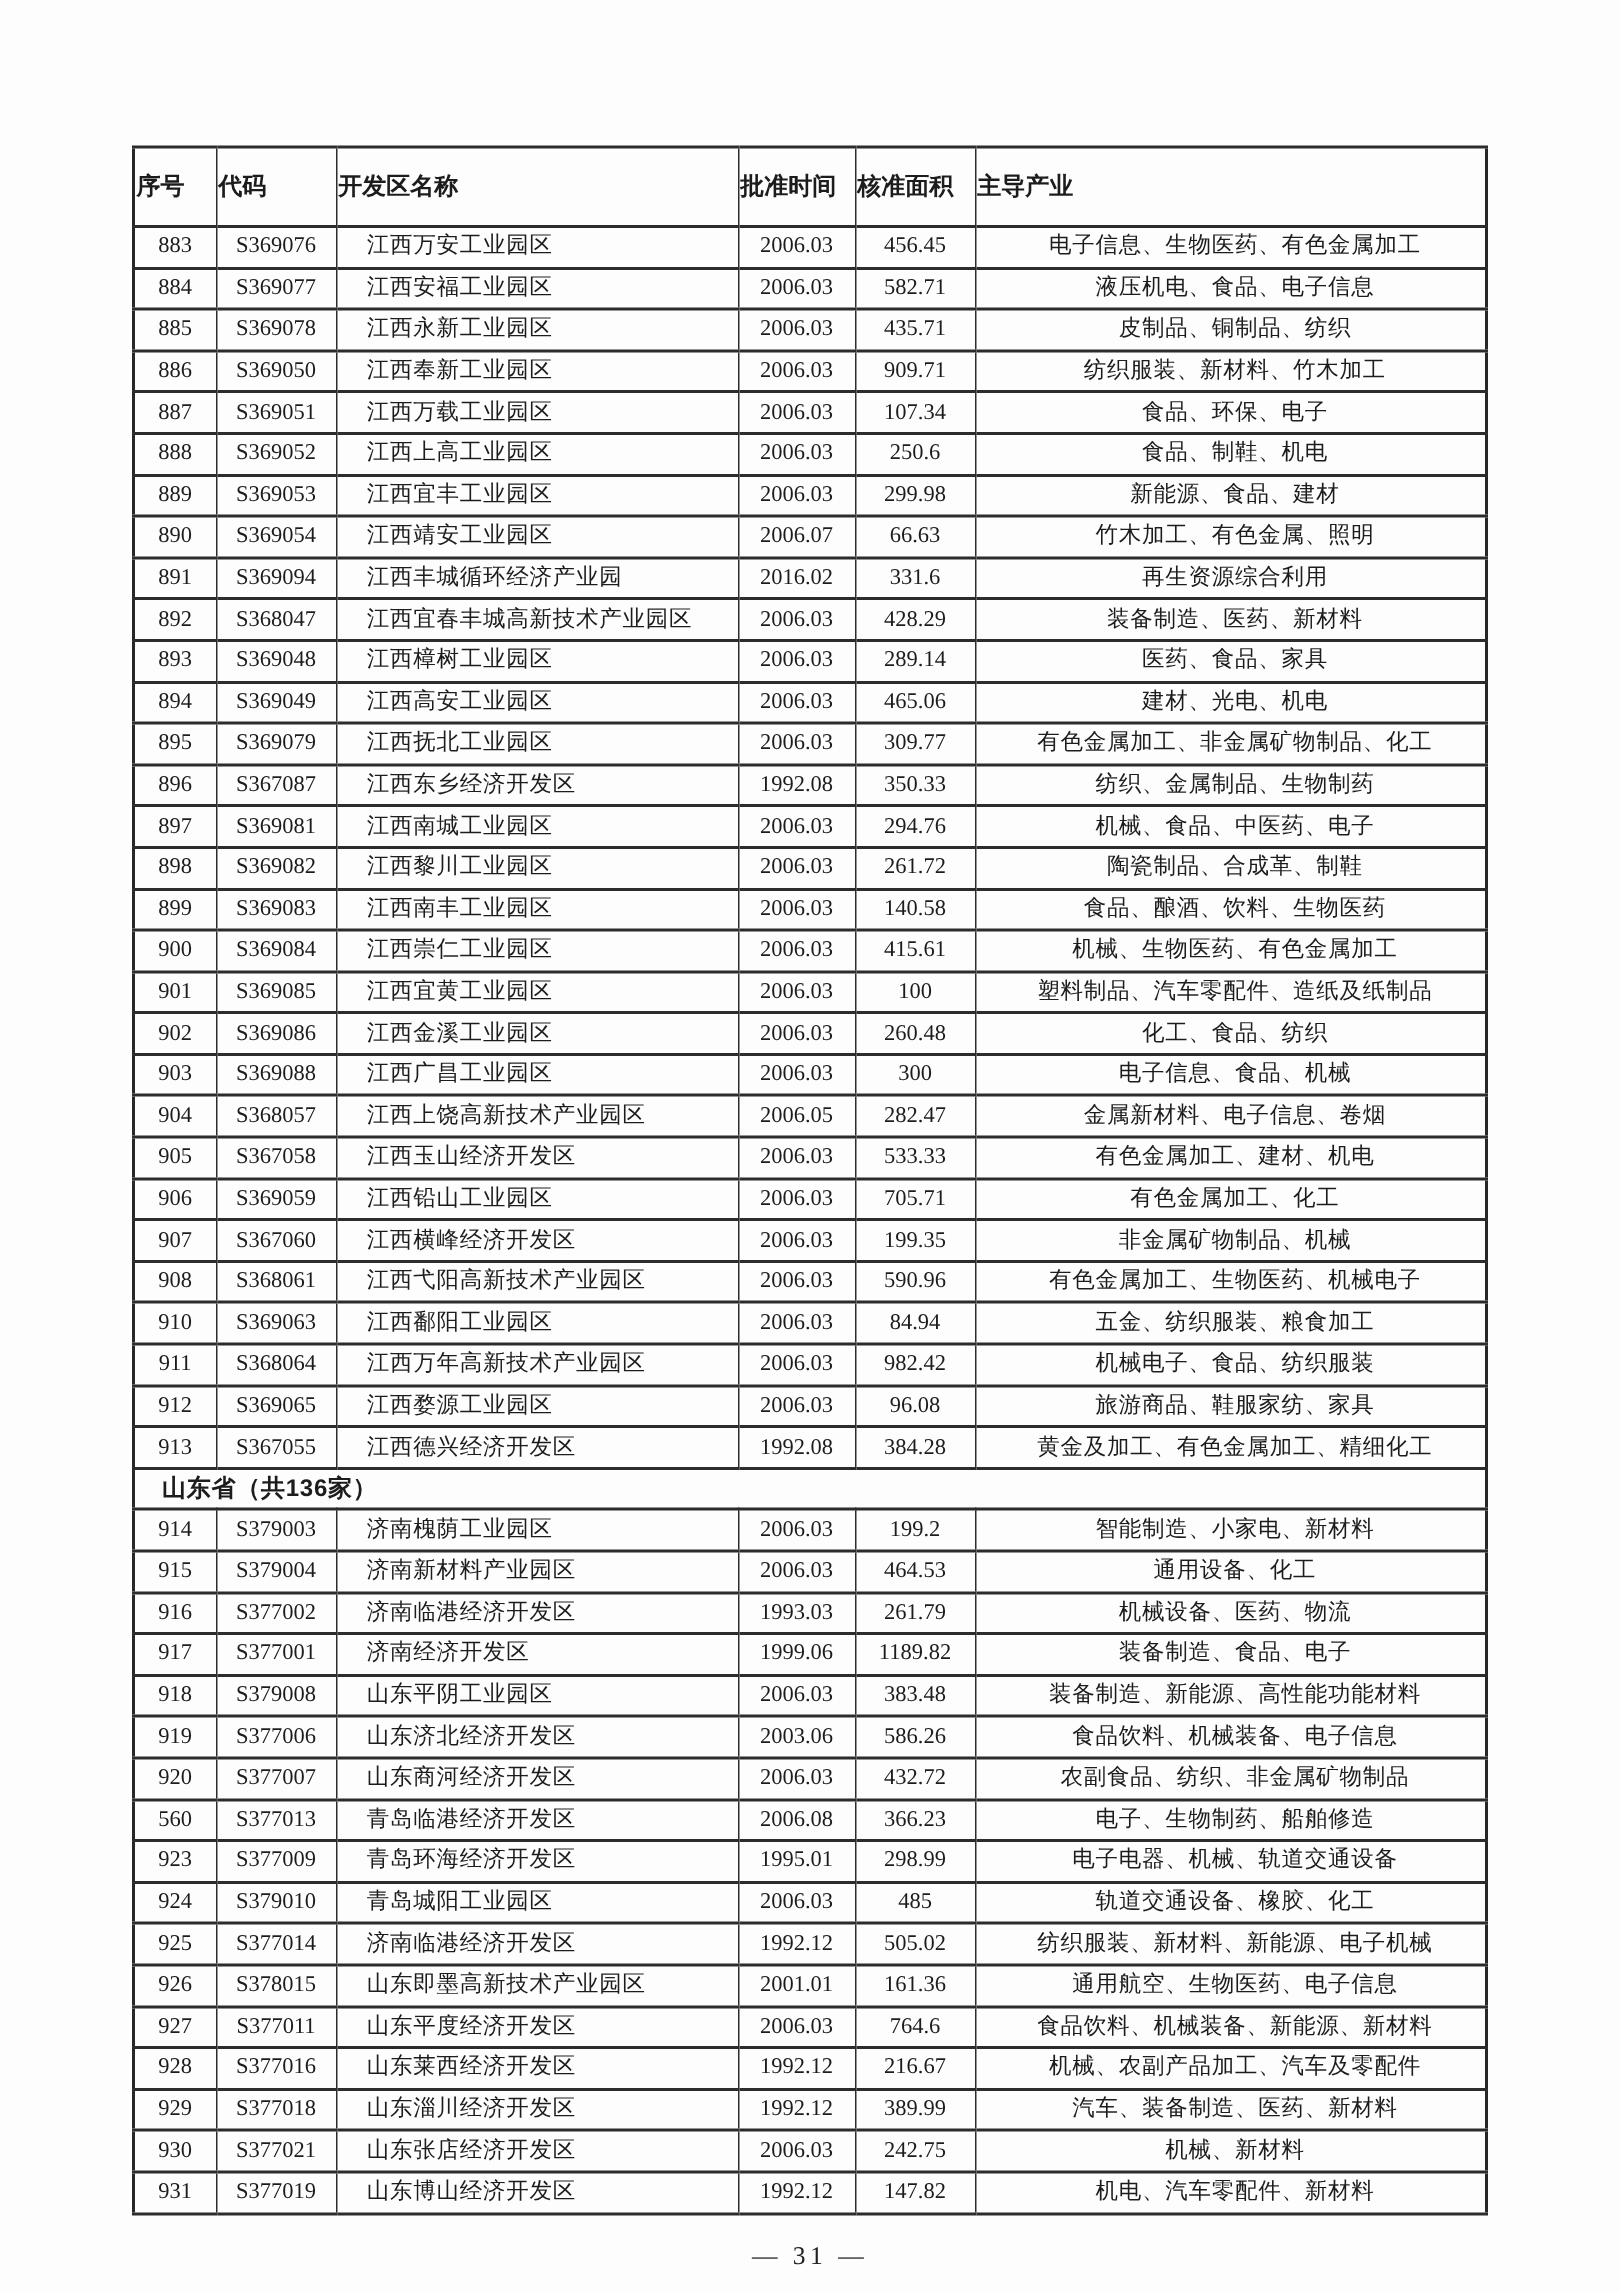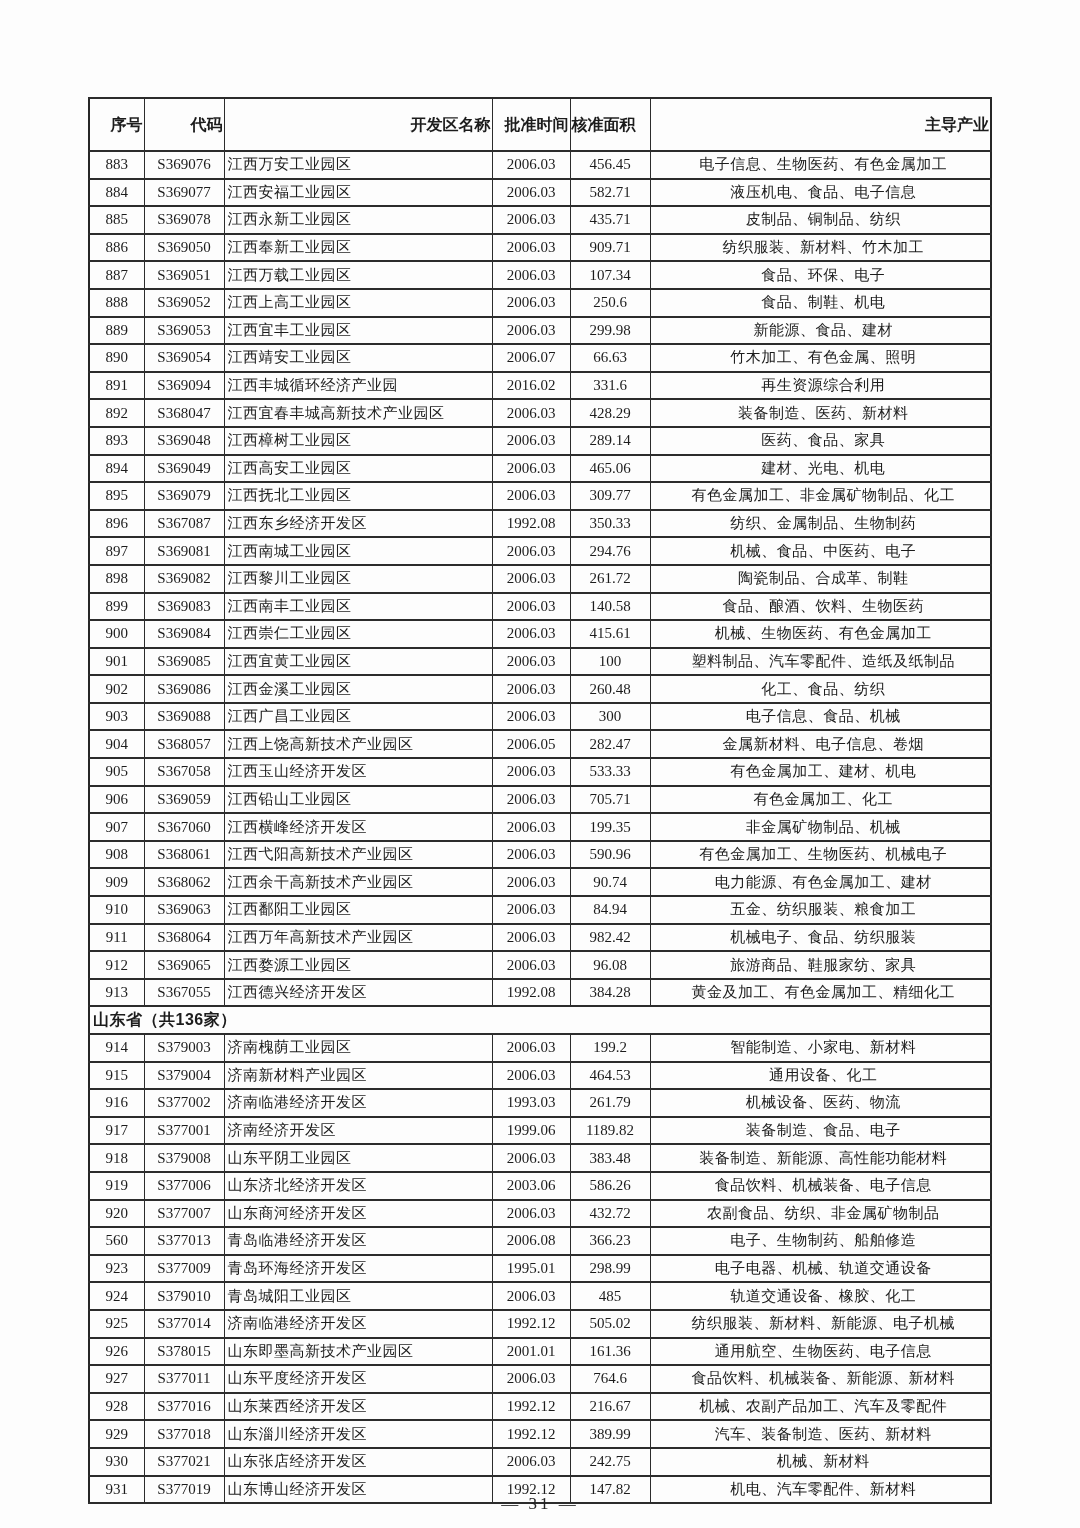--- a/index.html
+++ b/index.html
@@ -31,46 +31,46 @@
     border-top-width: 2px;
     border-bottom-width: 2px;
     overflow: hidden;
     white-space: nowrap;
   }
   thead th {
     height: 49px;
     font-family: "Liberation Sans", "DejaVu Sans", sans-serif;
     font-weight: 700;
     font-size: 16px;
-    text-align: right;
+    text-align: left;
     vertical-align: middle;
     line-height: 1.25;
     white-space: pre-line;
   }
   tbody td {
     height: 23.6px;
     font-size: 15px;
     vertical-align: middle;
     line-height: 1.0;
   }
   col.c0 { width: 55px; }
   col.c1 { width: 80px; }
   col.c2 { width: 268px; }
   col.c3 { width: 78px; }
   col.c4 { width: 80px; }
   col.c5 { width: 341px; }
   td.c0, td.c1, td.c3, td.c4 { text-align: center; }
-  td.c2 { text-align: left; padding-left: 3px; letter-spacing: 0.5px; }
+  td.c2 { text-align: left; padding-left: 20px; letter-spacing: 0.5px; }
   td.c5 { text-align: center; padding-left: 7px; letter-spacing: 0.5px; }
   td.section-cell {
     font-family: "Liberation Sans", "DejaVu Sans", sans-serif;
     font-weight: 700;
     font-size: 16px;
     text-align: left;
-    padding-left: 3px;
+    padding-left: 18px;
     letter-spacing: 0.5px;
   }
   .pageno {
     position: absolute;
     top: 1458px;
     left: 0;
     width: 100%;
     text-align: center;
     font-size: 17px;
     letter-spacing: 3px;
@@ -306,28 +306,20 @@
         </tr>
         <tr>
           <td class="c0">908</td>
           <td class="c1">S368061</td>
           <td class="c2">江西弋阳高新技术产业园区</td>
           <td class="c3">2006.03</td>
           <td class="c4">590.96</td>
           <td class="c5">有色金属加工、生物医药、机械电子</td>
         </tr>
         <tr>
-          <td class="c0">909</td>
-          <td class="c1">S368062</td>
-          <td class="c2">江西余干高新技术产业园区</td>
-          <td class="c3">2006.03</td>
-          <td class="c4">90.74</td>
-          <td class="c5">电力能源、有色金属加工、建材</td>
-        </tr>
-        <tr>
           <td class="c0">910</td>
           <td class="c1">S369063</td>
           <td class="c2">江西鄱阳工业园区</td>
           <td class="c3">2006.03</td>
           <td class="c4">84.94</td>
           <td class="c5">五金、纺织服装、粮食加工</td>
         </tr>
         <tr>
           <td class="c0">911</td>
           <td class="c1">S368064</td>

